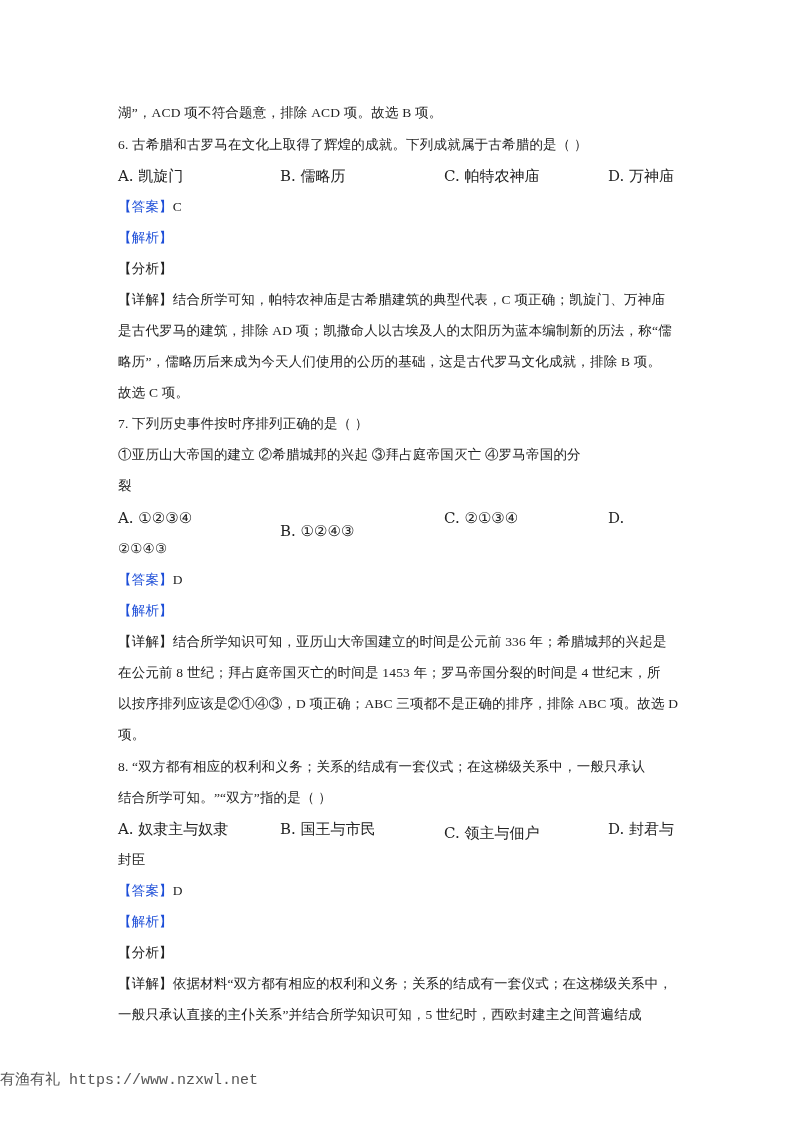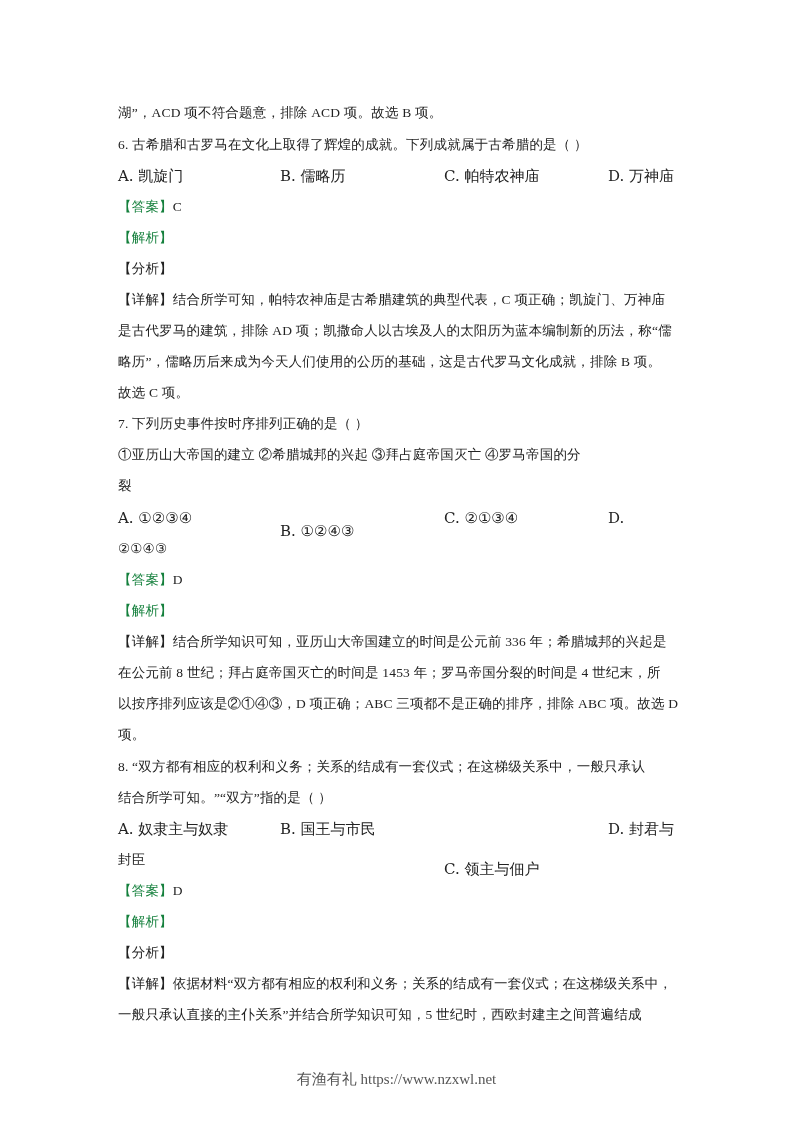--- a/index.html
+++ b/index.html
@@ -1,23 +1,23 @@
 <!DOCTYPE html>
 <html><head>
 <meta charset="utf-8">
 <style>
   html, body { margin:0; padding:0; background:#ffffff; }
   body { width:793px; height:1122px; position:relative; overflow:hidden;
          font-family: "DejaVu Serif", "Liberation Serif", serif; color:#222; }
   .page { position:absolute; left:118px; top:0; width:560px; }
   .line { position:absolute; left:0; font-size:13.5px; line-height:18px; white-space:nowrap; letter-spacing:0.2px;font-family:Liberation Serif, serif; }
-  .label-blue { color:#15803d; }
+  .label-blue { color:#1d4ed8; }
   .opt { position:absolute; font-size:15px; line-height:18px; white-space:nowrap; }
-  .footer { position:absolute; top:1070px; left:0; width:793px; text-align:center;
-            font-family:Liberation Serif, serif; font-size:15px; color:#555; }
+  .footer { position:absolute; top:1070px; left:0; width:793px; text-align:left;
+            font-family:Liberation Mono, monospace; font-size:15px; color:#555; }
 </style>
 </head>
 <body>
 
 <div class="page">
   <div class="line" style="top:104px">湖”，ACD 项不符合题意，排除 ACD 项。故选 B 项。</div>
 
   <div class="line" style="top:136px">6.  古希腊和古罗马在文化上取得了辉煌的成就。下列成就属于古希腊的是（      ）</div>
   <div class="opt" style="top:167px;left:0">A.  凯旋门</div>
   <div class="opt" style="top:167px;left:162px">B.  儒略历</div>
@@ -49,21 +49,21 @@
   <div class="line label-blue" style="top:602px">【解析】</div>
   <div class="line" style="top:633px">【详解】结合所学知识可知，亚历山大帝国建立的时间是公元前 336 年；希腊城邦的兴起是</div>
   <div class="line" style="top:664px">在公元前 8 世纪；拜占庭帝国灭亡的时间是 1453 年；罗马帝国分裂的时间是 4 世纪末，所</div>
   <div class="line" style="top:695px">以按序排列应该是②①④③，D 项正确；ABC 三项都不是正确的排序，排除 ABC 项。故选 D</div>
   <div class="line" style="top:726px">项。</div>
 
   <div class="line" style="top:758px">8.  “双方都有相应的权利和义务；关系的结成有一套仪式；在这梯级关系中，一般只承认</div>
   <div class="line" style="top:789px">结合所学可知。”“双方”指的是（      ）</div>
   <div class="opt" style="top:820px;left:0">A.  奴隶主与奴隶</div>
   <div class="opt" style="top:820px;left:162px">B.  国王与市民</div>
-  <div class="opt" style="top:860px;left:326px">C.  领主与佃户</div>
+  <div class="opt" style="top:824px;left:326px">C.  领主与佃户</div>
   <div class="opt" style="top:820px;left:490px">D.  封君与</div>
   <div class="line" style="top:851px">封臣</div>
 
   <div class="line" style="top:882px">
     <span class="label-blue">【答案】</span><span>D</span>
   </div>
   <div class="line label-blue" style="top:913px">【解析】</div>
   <div class="line" style="top:944px">【分析】</div>
   <div class="line" style="top:975px">【详解】依据材料“双方都有相应的权利和义务；关系的结成有一套仪式；在这梯级关系中，</div>
   <div class="line" style="top:1006px">一般只承认直接的主仆关系”并结合所学知识可知，5 世纪时，西欧封建主之间普遍结成</div>

